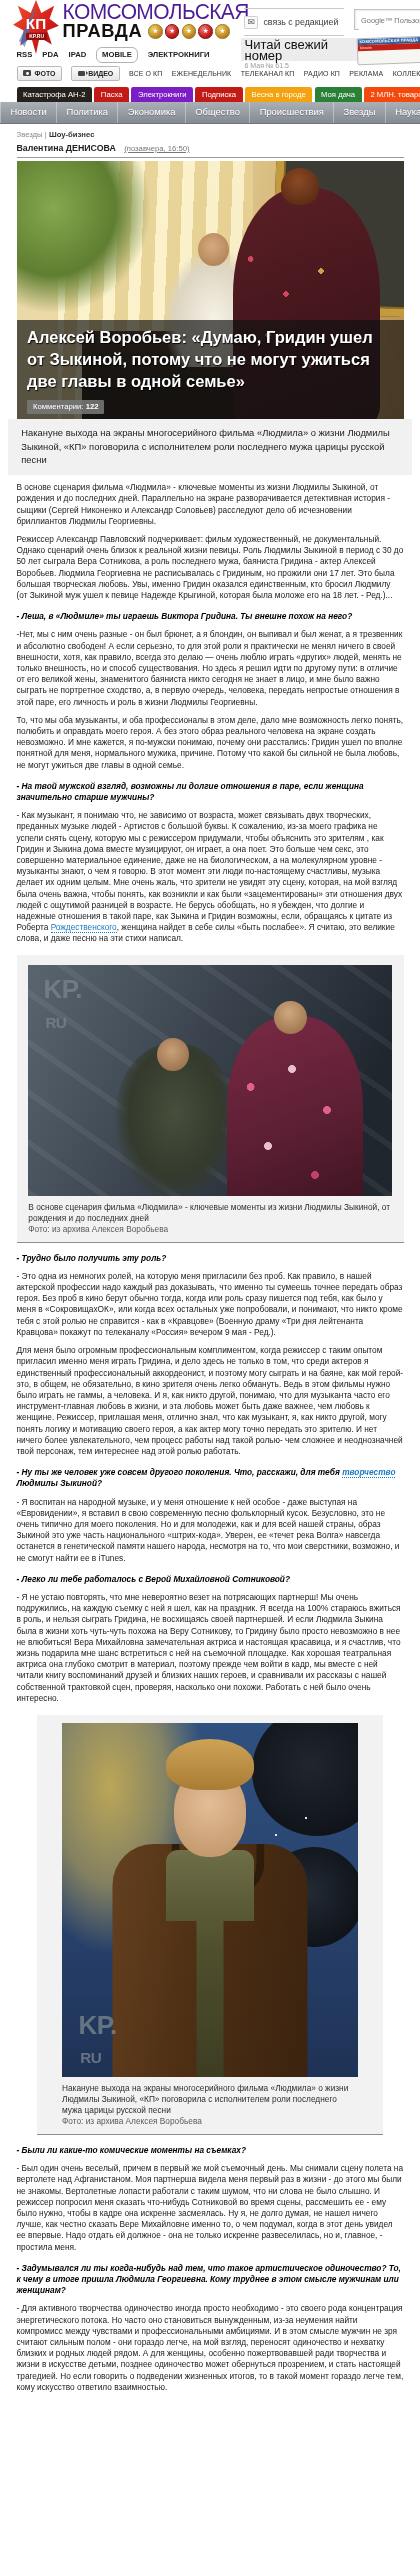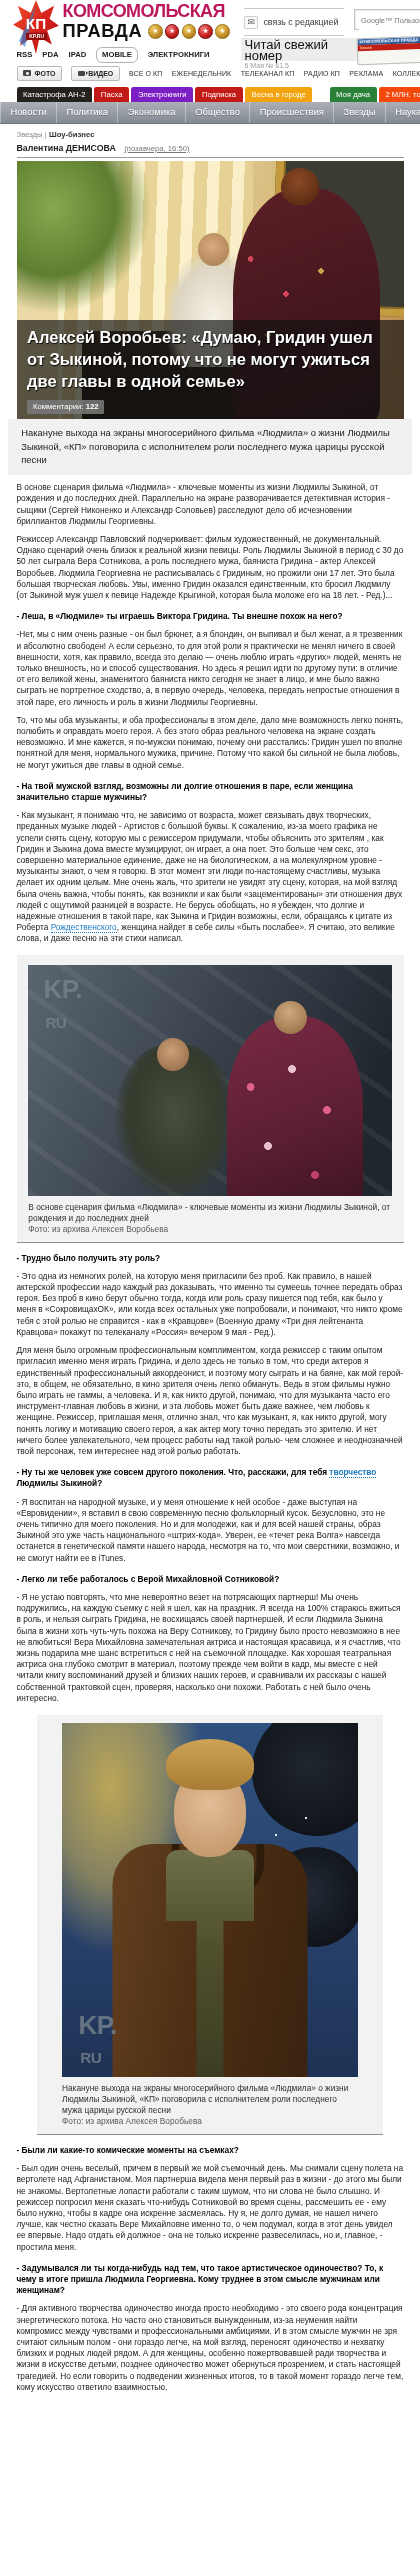--- a/index.html
+++ b/index.html
@@ -3,21 +3,21 @@
 <meta charset="utf-8">
 <style>
   html,body{margin:0;padding:0;background:#fff;}
   #page{width:420px;height:2576px;overflow:hidden;position:relative;background:#fff;
         font-family:"Liberation Sans","DejaVu Sans",sans-serif;color:#1a1a1a;}
   
   .header{position:relative;height:123px;background:#fff;}
   .logo{position:absolute;left:13px;top:0;display:flex;align-items:flex-start;}
   .logo-star{width:46px;height:54px;}
   .logo-text{margin-left:3.5px;margin-top:2.4px;}
-  .logo-line1{font-size:18px;font-weight:700;letter-spacing:-0.6px;color:#be185d;transform:scaleY(1.05);line-height:19px;}
+  .logo-line1{font-size:21px;font-weight:400;letter-spacing:-0.6px;color:#4c1d95;transform:scaleY(1.05);line-height:19px;}
   .logo-line2{display:flex;align-items:center;gap:5.9px;}
   .logo-line2 .w{font-size:18.3px;font-weight:900;letter-spacing:0.6px;color:#111;line-height:20px;}
   .medals{display:flex;gap:2.4px;}
   .medal{width:12.4px;height:12.4px;border-radius:50%;display:inline-flex;align-items:center;justify-content:center;
          font-size:6.5px;color:#fff;border:0.6px solid #9a7a20;
          background:radial-gradient(circle at 35% 30%,#f3d06a,#c8922a 55%,#8f5c14);}
   .medal.red{background:radial-gradient(circle at 35% 30%,#f08080,#c22 55%,#7a0f0f);border-color:#7a1010;}
   .contact{position:absolute;left:244px;top:8.3px;width:100px;border-top:0.6px solid #c9c9c9;border-bottom:0.6px solid #c9c9c9;
            padding:6.5px 0;font-size:8.8px;color:#3b3b3b;display:flex;align-items:center;gap:5.3px;cursor:pointer;}
   .env{font-size:8.8px;color:#555;border:0.6px solid #cfcfcf;border-radius:1.2px;padding:0.6px 2.4px;background:#fafafa;}
@@ -92,21 +92,21 @@
   .hero-overlay{position:absolute;left:0;right:0;bottom:0;background:rgba(18,18,18,.68);
      padding:6.5px 10.6px 27px;}
   .hero-overlay h1{margin:0;font-size:16.5px;line-height:22px;font-weight:700;color:#fff;text-shadow:0.6px 0.6px 1.2px #000;}
   .comments{position:absolute;left:10.6px;bottom:5.3px;background:rgba(120,120,120,.88);color:#fff;
      font-size:7.7px;padding:2.4px 5.9px;border-radius:1.2px;cursor:pointer;}
   .comments b{font-weight:700;}
   
   .lead{margin:0 8.3px;background:#f1f1f1;padding:7px 13px 8.3px;font-size:9.4px;line-height:13.6px;color:#222;}
   .body{margin:0 16.5px;font-size:8.3px;line-height:11.2px;color:#1a1a1a;}
   .body p{margin:7px 0;}
-  .body .q{font-weight:700;margin:10px 0 6.5px;color:#000;}
+  .body .q{font-weight:700;margin:10px 0 6.5px;color:#000;font-style:italic;}
   .ilink{color:#1b7ac2;border-bottom:0.6px dotted #1b7ac2;cursor:pointer;}
   
   .photo-wrap{background:#f2f2f2;border-bottom:1.2px solid #8d8d8d;}
   .pw1{margin:10.6px 16.5px 8.3px;padding-top:10px;}
   .pw1 .ph{margin:0 11.8px;height:231px;position:relative;overflow:hidden;}
   .pw1 .cap{padding:5.3px 11.8px 6.5px;}
   .pw2{margin:10.6px 37px 8.3px;padding-top:8.8px;}
   .pw2 .ph{margin:0 25px;height:354px;position:relative;overflow:hidden;}
   .pw2 .cap{padding:5.3px 25px 6.5px;}
   .cap{font-size:8.3px;line-height:11.2px;color:#2e2e2e;}
@@ -242,21 +242,21 @@
 
       </span>
     </div>
 
     <div class="tabs-row">
       <span class="tab" style="background: rgb(37, 34, 29);">Катастрофа АН-2</span>
       <span class="tab" style="background: rgb(194, 27, 23);">Пасха</span>
       <span class="tab" style="background: rgb(123, 31, 196);">Электрокниги</span>
       <span class="tab" style="background: rgb(194, 27, 23);">Подписка</span>
       <span class="tab" style="background: rgb(242, 163, 15);">Весна в городе</span>
-      <span class="tab" style="background: rgb(43, 128, 56); margin-left: 15px;">Моя дача</span>
+      <span class="tab" style="background: rgb(43, 128, 56);">Моя дача</span>
       <span class="tab" style="background: rgb(244, 73, 12);">2 МЛН. товаров</span>
 
     </div>
 
     <div class="nav">
       <span class="nav-spacer"></span>
       <span class="nav-item">Новости</span>
       <span class="nav-item">Политика</span>
       <span class="nav-item">Экономика</span>
       <span class="nav-item">Общество</span>

